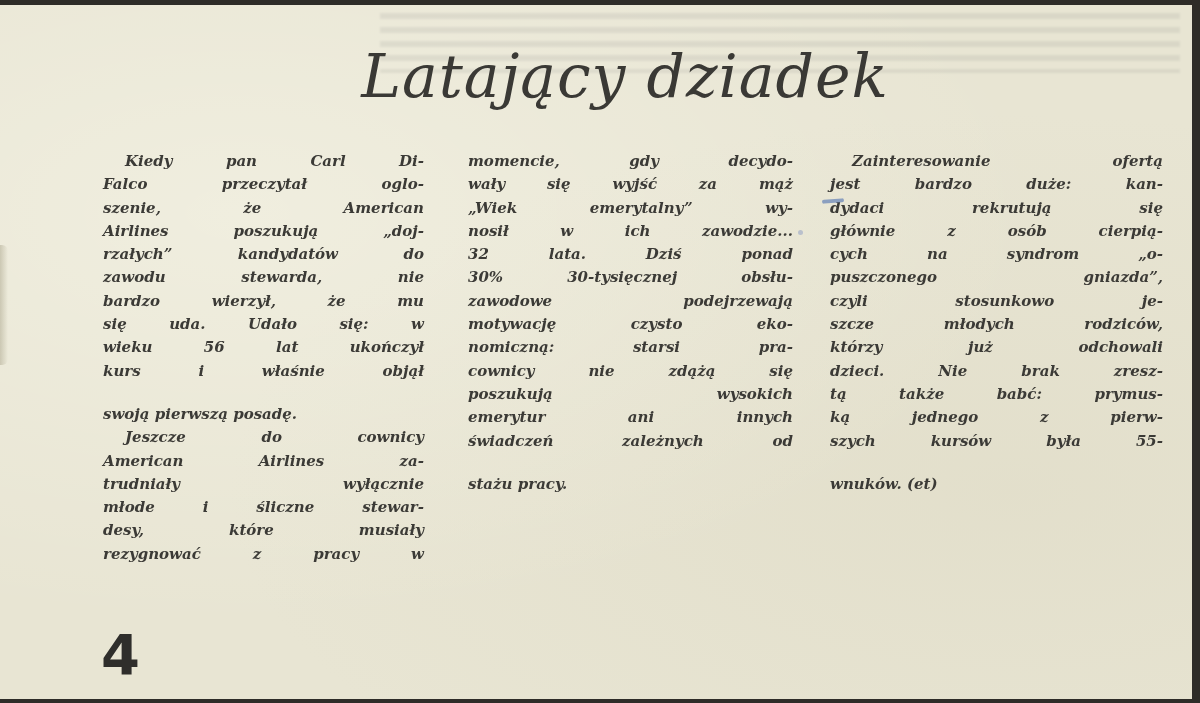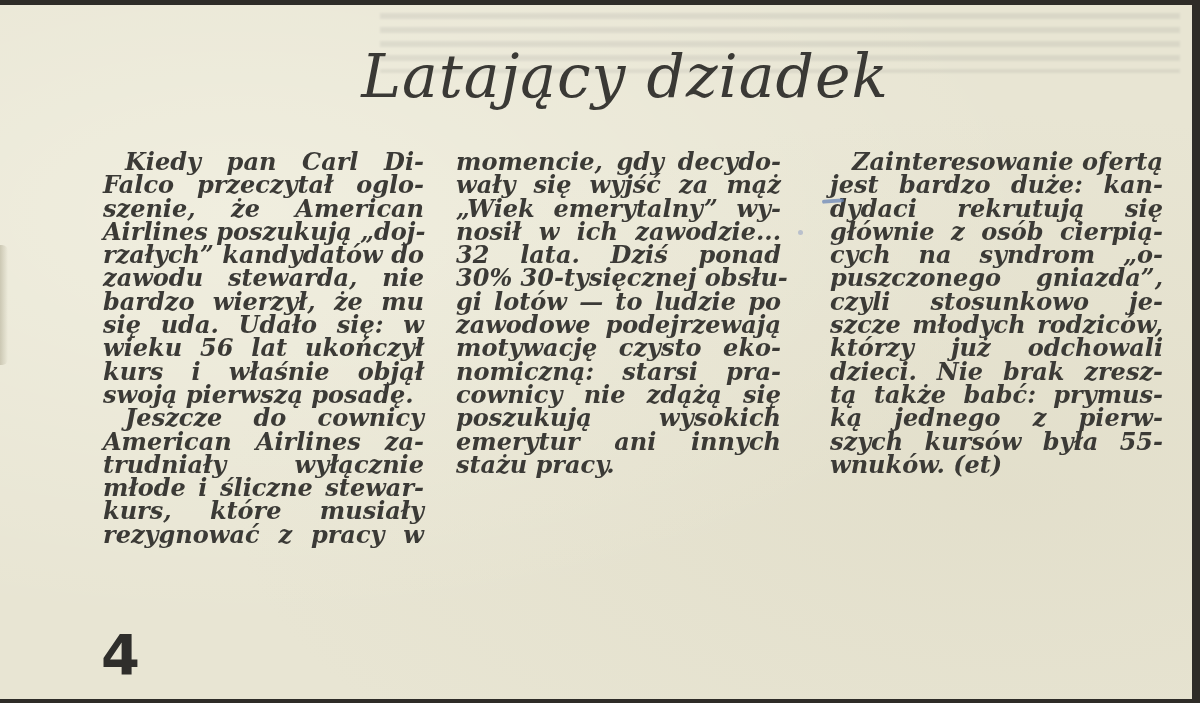--- a/index.html
+++ b/index.html
@@ -55,41 +55,42 @@
       letter-spacing: 1px;
       margin: 0;
       font-weight: normal;
     }
     .column {
       position: absolute;
       top: 145px;
       font-family: "DejaVu Serif", serif;
       font-style: italic;
       font-weight: bold;
-      font-size: 24px;
+      font-size: 15px;
       line-height: 23.3px;
       color: #3b3a36;
       text-align: justify;
       text-align-last: justify;
     }
     .column .line {
       display: block;
       white-space: nowrap;
       text-align: justify;
       text-align-last: justify;
       height: 23.3px;
     }
     .column .line.last {
       text-align-last: left;
+      margin-top: 20px;
     }
     .column .line.indent {
       padding-left: 22px;
     }
     .col1 { left: 103px; width: 321px; }
-    .col2 { left: 456px; width: 325px; }
+    .col2 { left: 468px; width: 325px; }
     .col3 { left: 830px; width: 333px; }
     .page-number {
       position: absolute;
       left: 101px;
       top: 620px;
       font-family: "DejaVu Sans", sans-serif;
       font-weight: bold;
       font-size: 56px;
       line-height: 60px;
       color: #2f2e2b;
@@ -134,37 +135,37 @@
       <span class="line">zawodu stewarda, nie</span>
       <span class="line">bardzo wierzył, że mu</span>
       <span class="line">się uda. Udało się: w</span>
       <span class="line">wieku 56 lat ukończył</span>
       <span class="line">kurs i właśnie objął</span>
       <span class="line last">swoją pierwszą posadę.</span>
       <span class="line indent">Jeszcze do cownicy</span>
       <span class="line">American Airlines za-</span>
       <span class="line">trudniały wyłącznie</span>
       <span class="line">młode i śliczne stewar-</span>
-      <span class="line">kurs, które musiały</span>
+      <span class="line">desy, które musiały</span>
       <span class="line">rezygnować z pracy w</span>
     </div>
   <div class="column col2">
       <span class="line">momencie, gdy decydo-</span>
       <span class="line">wały się wyjść za mąż</span>
       <span class="line">„Wiek emerytalny” wy-</span>
       <span class="line">nosił w ich zawodzie...</span>
       <span class="line">32 lata. Dziś ponad</span>
       <span class="line">30% 30-tysięcznej obsłu-</span>
-      <span class="line">gi lotów — to ludzie po</span>
       <span class="line">zawodowe podejrzewają</span>
       <span class="line">motywację czysto eko-</span>
       <span class="line">nomiczną: starsi pra-</span>
       <span class="line">cownicy nie zdążą się</span>
       <span class="line">poszukują wysokich</span>
       <span class="line">emerytur ani innych</span>
+      <span class="line">świadczeń zależnych od</span>
       <span class="line last">stażu pracy.</span>
     </div>
   <div class="column col3">
       <span class="line indent">Zainteresowanie ofertą</span>
       <span class="line">jest bardzo duże: kan-</span>
       <span class="line">dydaci rekrutują się</span>
       <span class="line">głównie z osób cierpią-</span>
       <span class="line">cych na syndrom „o-</span>
       <span class="line">puszczonego gniazda”,</span>
       <span class="line">czyli stosunkowo je-</span>

